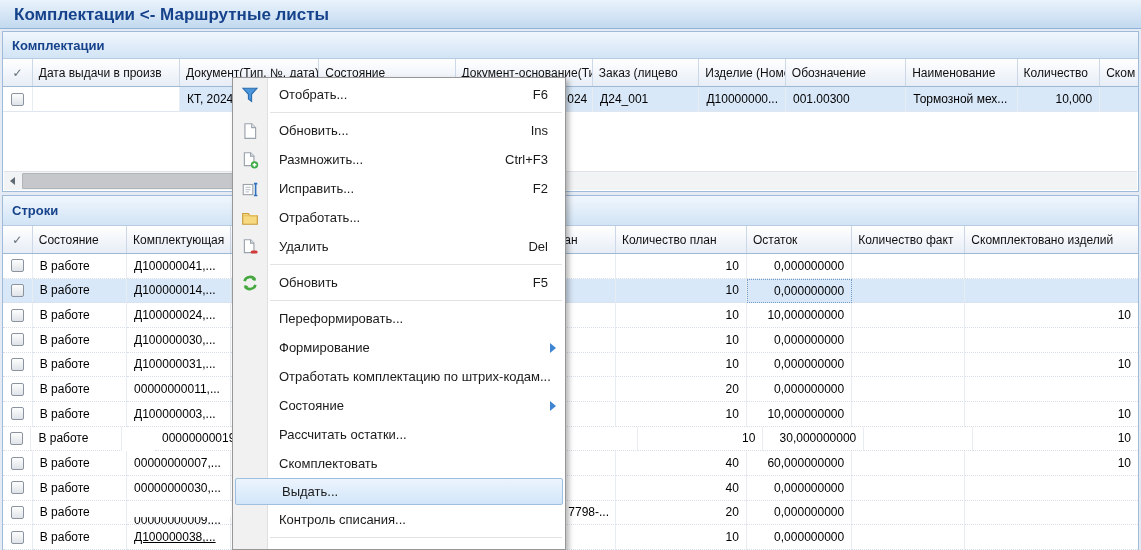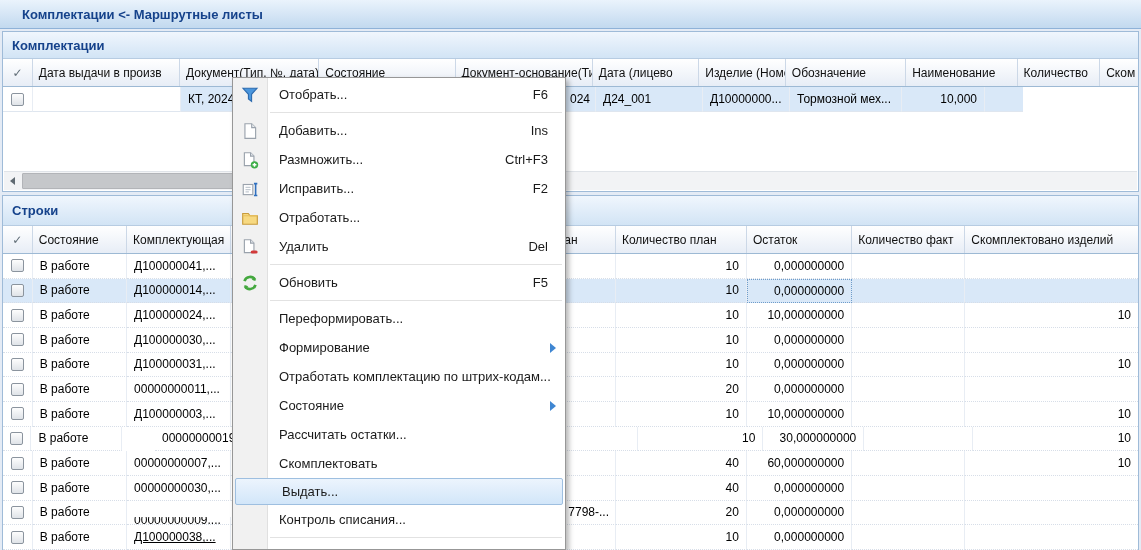--- a/index.html
+++ b/index.html
@@ -6,21 +6,21 @@
   body{
     position:relative;width:1141px;height:550px;overflow:hidden;
     background:#e4ebf5;font-family:"Liberation Sans","DejaVu Sans",sans-serif;
     -webkit-font-smoothing:antialiased;
   }
   
   .titlebar{
     position:absolute;left:0;top:0;width:1141px;height:29px;box-sizing:border-box;
     background:linear-gradient(#eaf3fc,#c2d9ef);
     border-bottom:1px solid #8fb2d8;
-    color:#15428b;font-weight:bold;font-size:13px;line-height:29px;padding-left:22px;
+    color:#15428b;font-weight:bold;font-size:17px;line-height:29px;padding-left:14px;
   }
   
   .panel{position:absolute;background:#fff;border:1px solid #9fbbd8;box-sizing:border-box;}
   #panel-top{left:2px;top:31px;width:1137px;height:161px;}
   #panel-bottom{left:2px;top:195px;width:1137px;height:355px;}
   .panel-header{
     height:26px;display:flex;align-items:center;padding-left:9px;
     background:linear-gradient(#f0f6fd,#d2e4f5);
     border-bottom:1px solid #b7cce2;
     color:#15428b;font-weight:bold;font-size:13px;
@@ -106,37 +106,38 @@
 <div class="panel" id="panel-top">
   <div class="panel-header">Комплектации</div>
   <div class="thead">
     <div class="th check" style="width:30px">
         <span class="check-glyph">✓</span>
       </div>
     <div class="th" style="width:148px">Дата выдачи в произв</div>
     <div class="th" style="width:140px">Документ(Тип, №, дата)</div>
     <div class="th" style="width:137px">Состояние</div>
     <div class="th" style="width:138px">Документ-основание(Ти</div>
-    <div class="th" style="width:107px">Дата (лицево</div>
+    <div class="th" style="width:107px">Заказ (лицево</div>
     <div class="th" style="width:87px">Изделие (Номе</div>
     <div class="th" style="width:121px">Обозначение</div>
     <div class="th" style="width:112px">Наименование</div>
     <div class="th" style="width:83px">Количество</div>
     <div class="th" style="width:38px;border-right:none">Ском</div>
   </div>
   <div class="trow" id="top-row">
     <div class="td check" style="width:30px">
         <span class="checkbox"></span>
       </div>
     <div class="td" style="width:148px"></div>
     <div class="td hl" style="width:140px">КТ, 2024</div>
     <div class="td hl" style="width:137px"></div>
     <div class="td hl pad-docbase" style="width:138px">024</div>
     <div class="td hl" style="width:107px">Д24_001</div>
     <div class="td hl" style="width:87px">Д10000000...</div>
+    <div class="td hl" style="width:121px">001.00300</div>
     <div class="td hl" style="width:112px">Тормозной мех...</div>
     <div class="td hl num" style="width:83px">10,000</div>
     <div class="td hl" style="width:38px;border-right:none"></div>
   </div>
   <div class="hscroll">
     <div class="hs-btn">
         <span class="hs-arrow"></span>
       </div>
     <div class="hs-thumb"></div>
   </div>
@@ -318,21 +319,21 @@
   </div>
   <div class="menu-sep"></div>
 
   <div class="menu-item">
     <span class="mi-icon">
       <svg viewBox="0 0 16 16">
           <path d="M3.5 1.5h6l3.5 3.5v9.5h-9.5z" fill="#fff" stroke="#9aa2ac"></path>
           <path d="M9.5 1.5v3.5H13" fill="#e8ecf0" stroke="#9aa2ac"></path>
         </svg>
     </span>
-    <span class="mi-label">Добавить...</span>
+    <span class="mi-label">Обновить...</span>
     <span class="mi-shortcut">Ins</span>
   </div>
 
   <div class="menu-item">
     <span class="mi-icon">
       <svg viewBox="0 0 16 16">
           <path d="M3 1.5h5.5l3 3v8.5H3z" fill="#fff" stroke="#9aa2ac"></path>
           <path d="M8.5 1.5v3h3" fill="#e8ecf0" stroke="#9aa2ac"></path>
           <circle cx="12" cy="12.3" r="3.3" fill="#3fae49"></circle>
           <path d="M12 10.6v3.4M10.3 12.3h3.4" stroke="#fff" stroke-width="1.3"></path>

